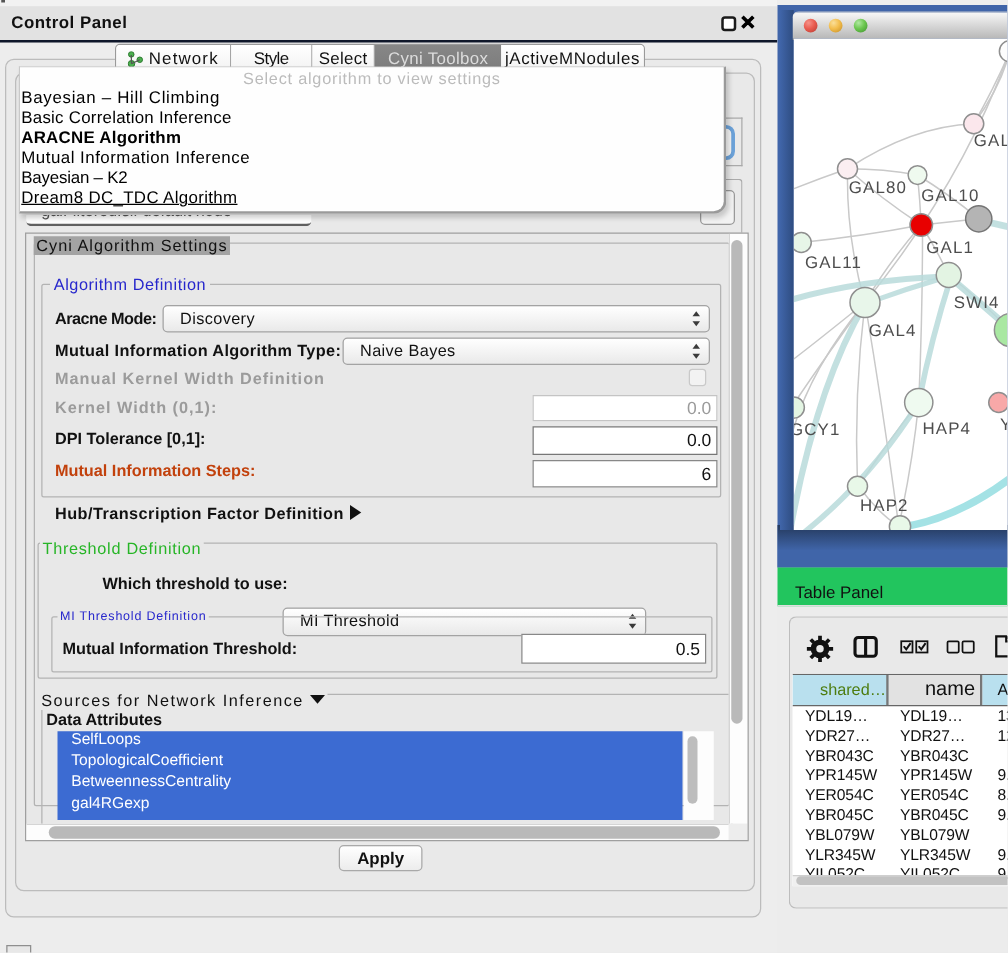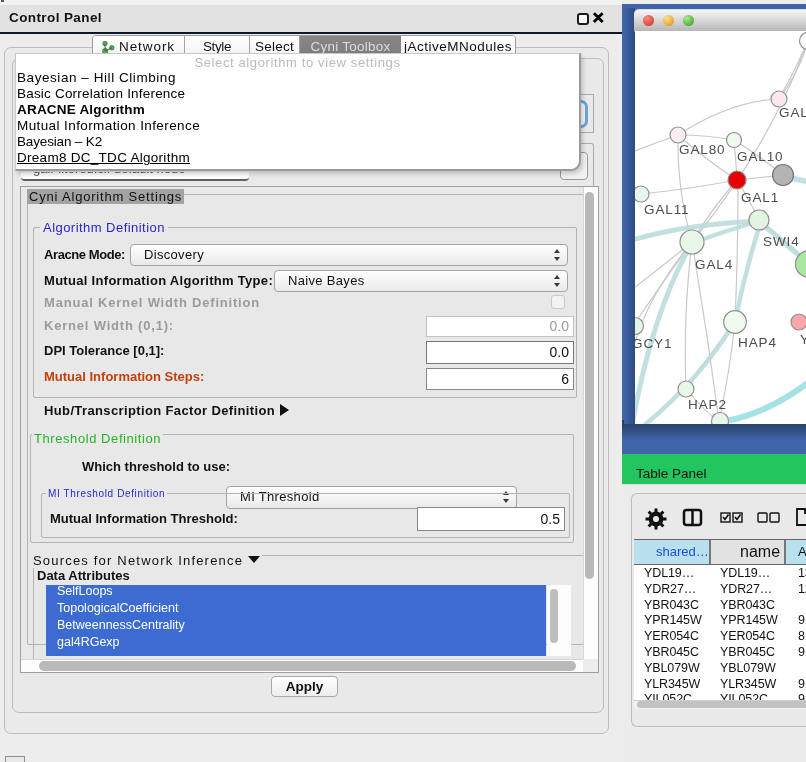--- a/index.html
+++ b/index.html
@@ -248,21 +248,21 @@
         <rect x="138" y="11" width="9" height="9" rx="1"></rect>
         <path d="M165 7 h8 l4 4 v12 h-12 z M173 7 v4 h4" stroke-width="1.8"></path>
       </g>
     </svg>
 
     <div class="abs" style="left:2px;top:45px;width:178px;height:170px;background:#fff;overflow:hidden;">
       <div class="abs" style="left:0;top:0;width:178px;height:24px;border-top:1px solid #666;border-bottom:1px solid #666;">
         <div class="abs" style="left:0;top:0;width:75px;height:24px;background:#b9e0ee;border-right:2px solid #777;"></div>
         <div class="abs" style="left:77px;top:0;width:73px;height:24px;background:#e2e2e2;border-right:2px solid #777;"></div>
         <div class="abs" style="left:152px;top:0;width:26px;height:24px;background:#b9e0ee;"></div>
-        <div class="abs" style="left:22px;top:0;line-height:24px;font-size:13px;color:#1d4ed8;">shared…</div>
+        <div class="abs" style="left:22px;top:0;line-height:24px;font-size:13px;color:#4d7c0f;">shared…</div>
         <div class="abs" style="left:106px;top:0;line-height:24px;font-size:16px;color:#111;">name</div>
         <div class="abs" style="left:164px;top:0;line-height:24px;font-size:13px;color:#111;">A</div>
       </div>
       <div class="abs" style="left:0;top:27px;font-size:12.5px;color:#111;letter-spacing:-0.1px;line-height:15.8px;">
         <div class="abs" style="left:10px;top:0;width:66px;">YDL19…<br>YDR27…<br>YBR043C<br>YPR145W<br>YER054C<br>YBR045C<br>YBL079W<br>YLR345W<br>YIL052C</div>
         <div class="abs" style="left:86px;top:0;width:66px;">YDL19…<br>YDR27…<br>YBR043C<br>YPR145W<br>YER054C<br>YBR045C<br>YBL079W<br>YLR345W<br>YIL052C</div>
         <div class="abs" style="left:164px;top:0;width:20px;">13<br>12<br><br>9.<br>8.<br>9.<br><br>9.<br>9.</div>
       </div>
 
       <div class="abs" style="left:0;top:161px;width:178px;height:9px;background:#f0f0f0;border-top:1px solid #cfcfcf;"></div>

